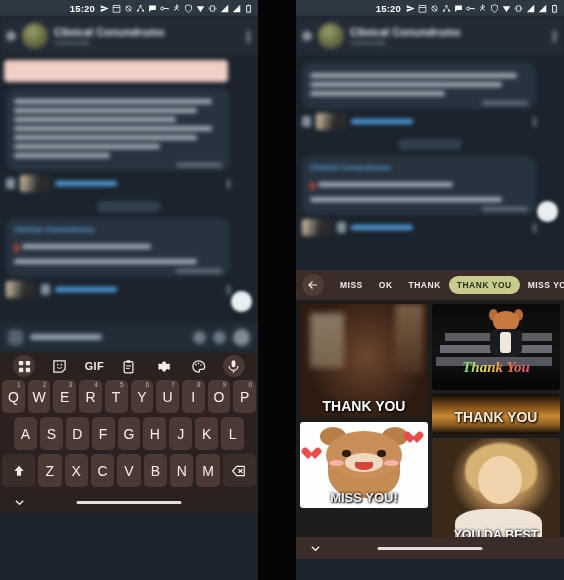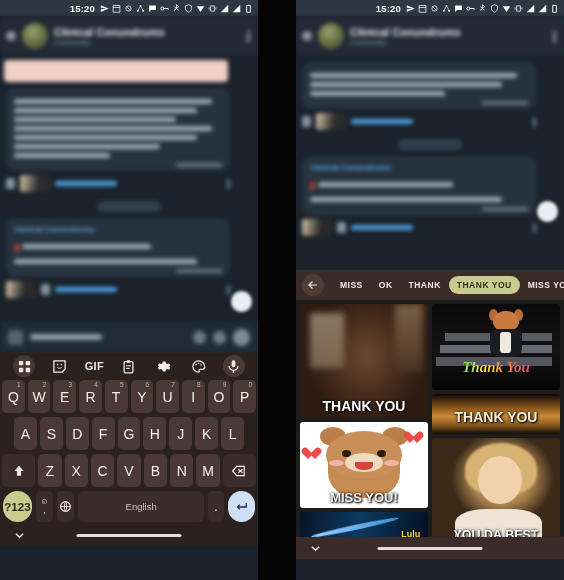--- a/index.html
+++ b/index.html
@@ -507,42 +507,20 @@
         <div class="key">N</div>
         <div class="key">M</div>
         <div class="key mod">
           <svg viewBox="0 0 24 24">
               <path d="M8 4h13v16H8L1 12z" fill="none" stroke="#f6efec" stroke-width="2"></path>
               <path d="M11 9l7 6M18 9l-7 6" stroke="#f6efec" stroke-width="2"></path>
             </svg>
         </div>
       </div>
 
-      <div class="kb-row r4">
-        <div class="key sym">?123</div>
-        <div class="key smallk">
-          <span class="stack">
-            <span class="a">☺</span>
-            <span class="b">,</span>
-          </span>
-        </div>
-        <div class="key globe">
-          <svg viewBox="0 0 24 24">
-              <circle cx="12" cy="12" r="9" fill="none" stroke="#f6efec" stroke-width="2"></circle>
-              <path d="M3 12h18M12 3c3 3.5 3 14 0 18M12 3c-3 3.5-3 14 0 18" fill="none" stroke="#f6efec" stroke-width="1.6"></path>
-            </svg>
-        </div>
-        <div class="key space">English</div>
-        <div class="key period">.</div>
-        <div class="key enter">
-          <svg viewBox="0 0 24 24">
-              <path d="M21 5v7H6M10 8l-4 4 4 4" fill="none" stroke="#24303c" stroke-width="2.2"></path>
-            </svg>
-        </div>
-      </div>
 
       <div class="navbar">
         <span class="nav-chevron">
           <svg viewBox="0 0 24 24">
               <path d="M4 8l8 8 8-8" fill="none" stroke="#efe7e4" stroke-width="3"></path>
             </svg>
         </span>
         <span class="nav-pill"></span>
       </div>
     </div>
@@ -700,24 +678,20 @@
             <div class="eye r"></div>
           <div class="snout"></div>
             <div class="mouth"></div>
           <div class="blush l"></div>
             <div class="blush r"></div>
           <div class="heart h1"></div>
             <div class="heart h2"></div>
           <div class="gif-cap cap">MISS YOU!</div>
         </div>
 
-        <div class="gif-card art-blue">
-          <div class="swoosh"></div>
-          <div class="logo">Lulu</div>
-        </div>
       </div>
 
       <div class="gif-col">
 
         <div class="gif-card art-jerry">
           <div class="step s1"></div>
             <div class="step s2"></div>
             <div class="step s3"></div>
           <div class="mouse">
             <div class="ear l"></div>

